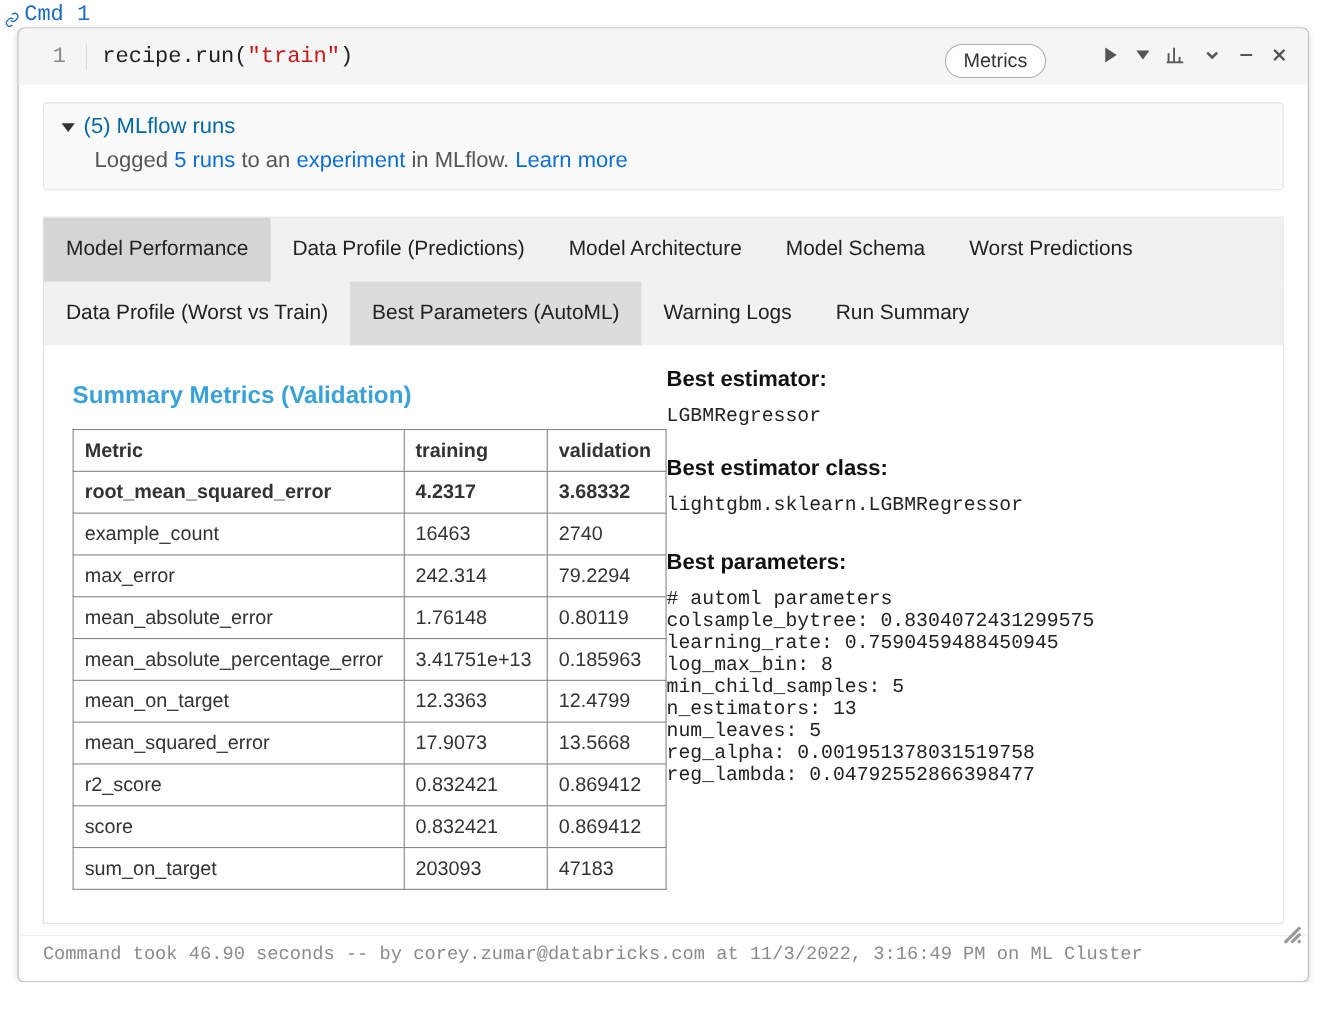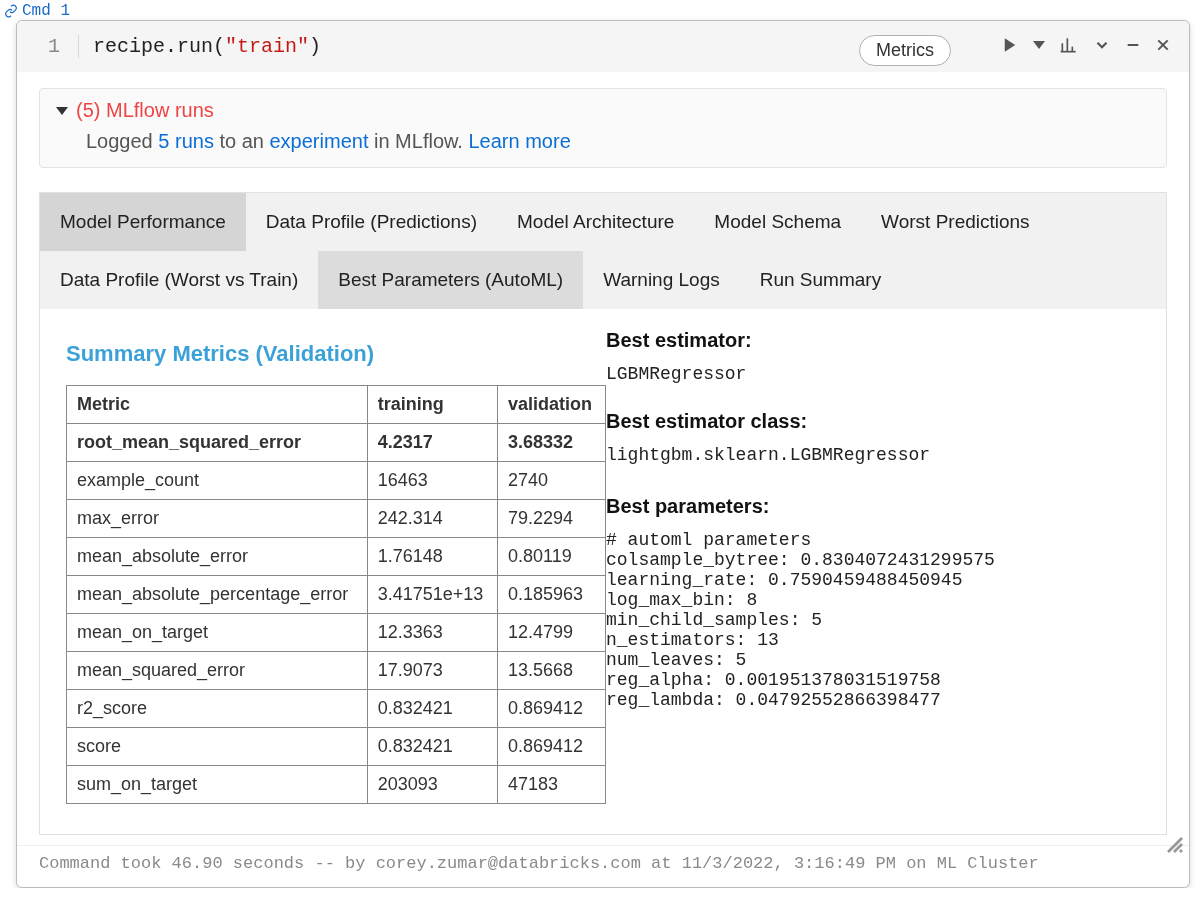--- a/index.html
+++ b/index.html
@@ -7,24 +7,24 @@
     margin: 0;
     font-family: Arial, Helvetica, sans-serif;
     background: #fff;
     color: #333;
     font-size: 14px;
   }
   .wrapper { width: 1200px; }
   .cell-handle {
     color: #1b6ac9;
     font-family: "Courier New", monospace;
-    font-size: 16px;
+    font-size: 20px;
     padding: 2px 0 0 4px;
     display: flex;
-    align-items: center;
+    align-items: flex-end;
     gap: 4px;
   }
   .cell-handle svg { flex-shrink: 0; }
   .cell-outer {
     border: 1px solid #bcbcbc;
     border-radius: 6px;
     margin: 0 10px 0 16px;
     background: #fff;
     box-shadow: 0 2px 6px rgba(0,0,0,.15);
     position: relative;
@@ -82,21 +82,21 @@
     border: 1px solid #e3e3e3;
     background: #fafafa;
     border-radius: 4px;
     padding: 10px 16px 14px 16px;
   }
   .mlflow-header {
     display: flex;
     align-items: center;
     gap: 8px;
     font-size: 20px;
-    color: #ef4444;
+    color: #0369a1;
   }
   .mlflow-sub {
     font-size: 20px;
     color: #555;
     padding-left: 30px;
     padding-top: 8px;
   }
   .mlflow-sub a { color: #0b6dd6; text-decoration: none; cursor: pointer; }
   .tabs-area { margin-top: 24px; border: 1px solid #e0e0e0; }
   .tabs {

